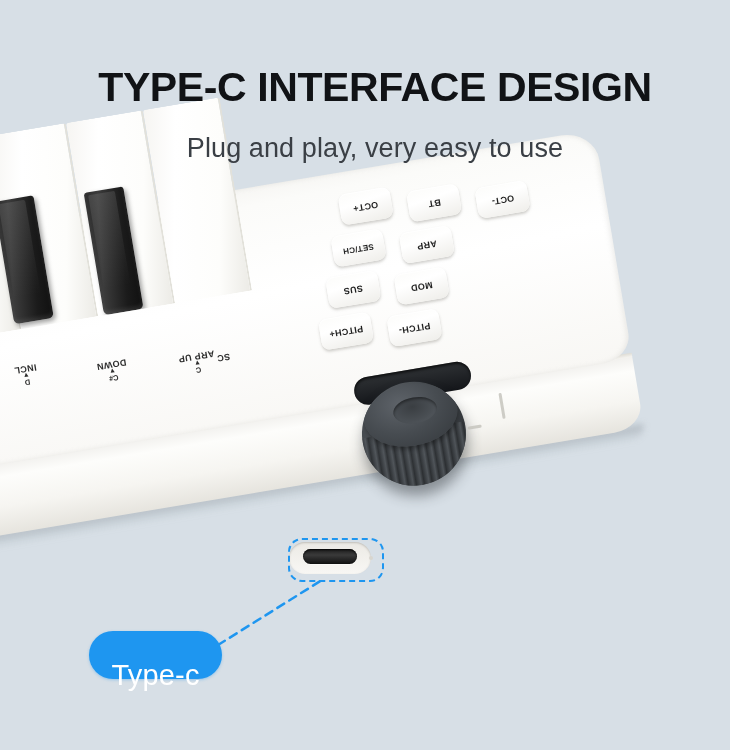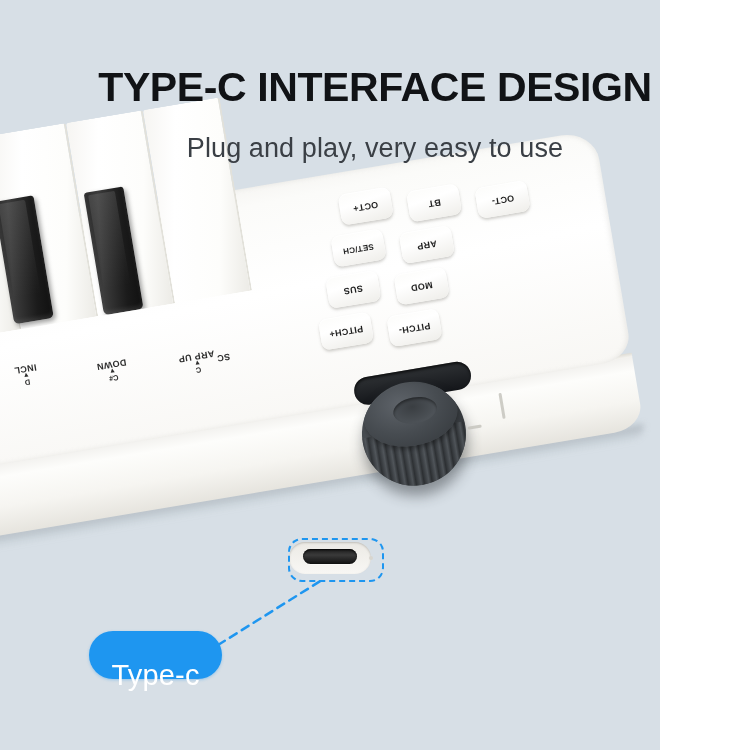--- a/index.html
+++ b/index.html
@@ -2,21 +2,21 @@
 <html><head>
 <meta charset="utf-8">
 <style>
   html, body {
     margin: 0;
     padding: 0;
     background: #ffffff;
   }
   #stage {
     position: relative;
-    width: 660px;
+    width: 730px;
     height: 750px;
     overflow: hidden;
     background: #d7dfe6;
     font-family: "Liberation Sans", sans-serif;
     -webkit-font-smoothing: antialiased;
   }
 
   
   #header {
     position: absolute;

